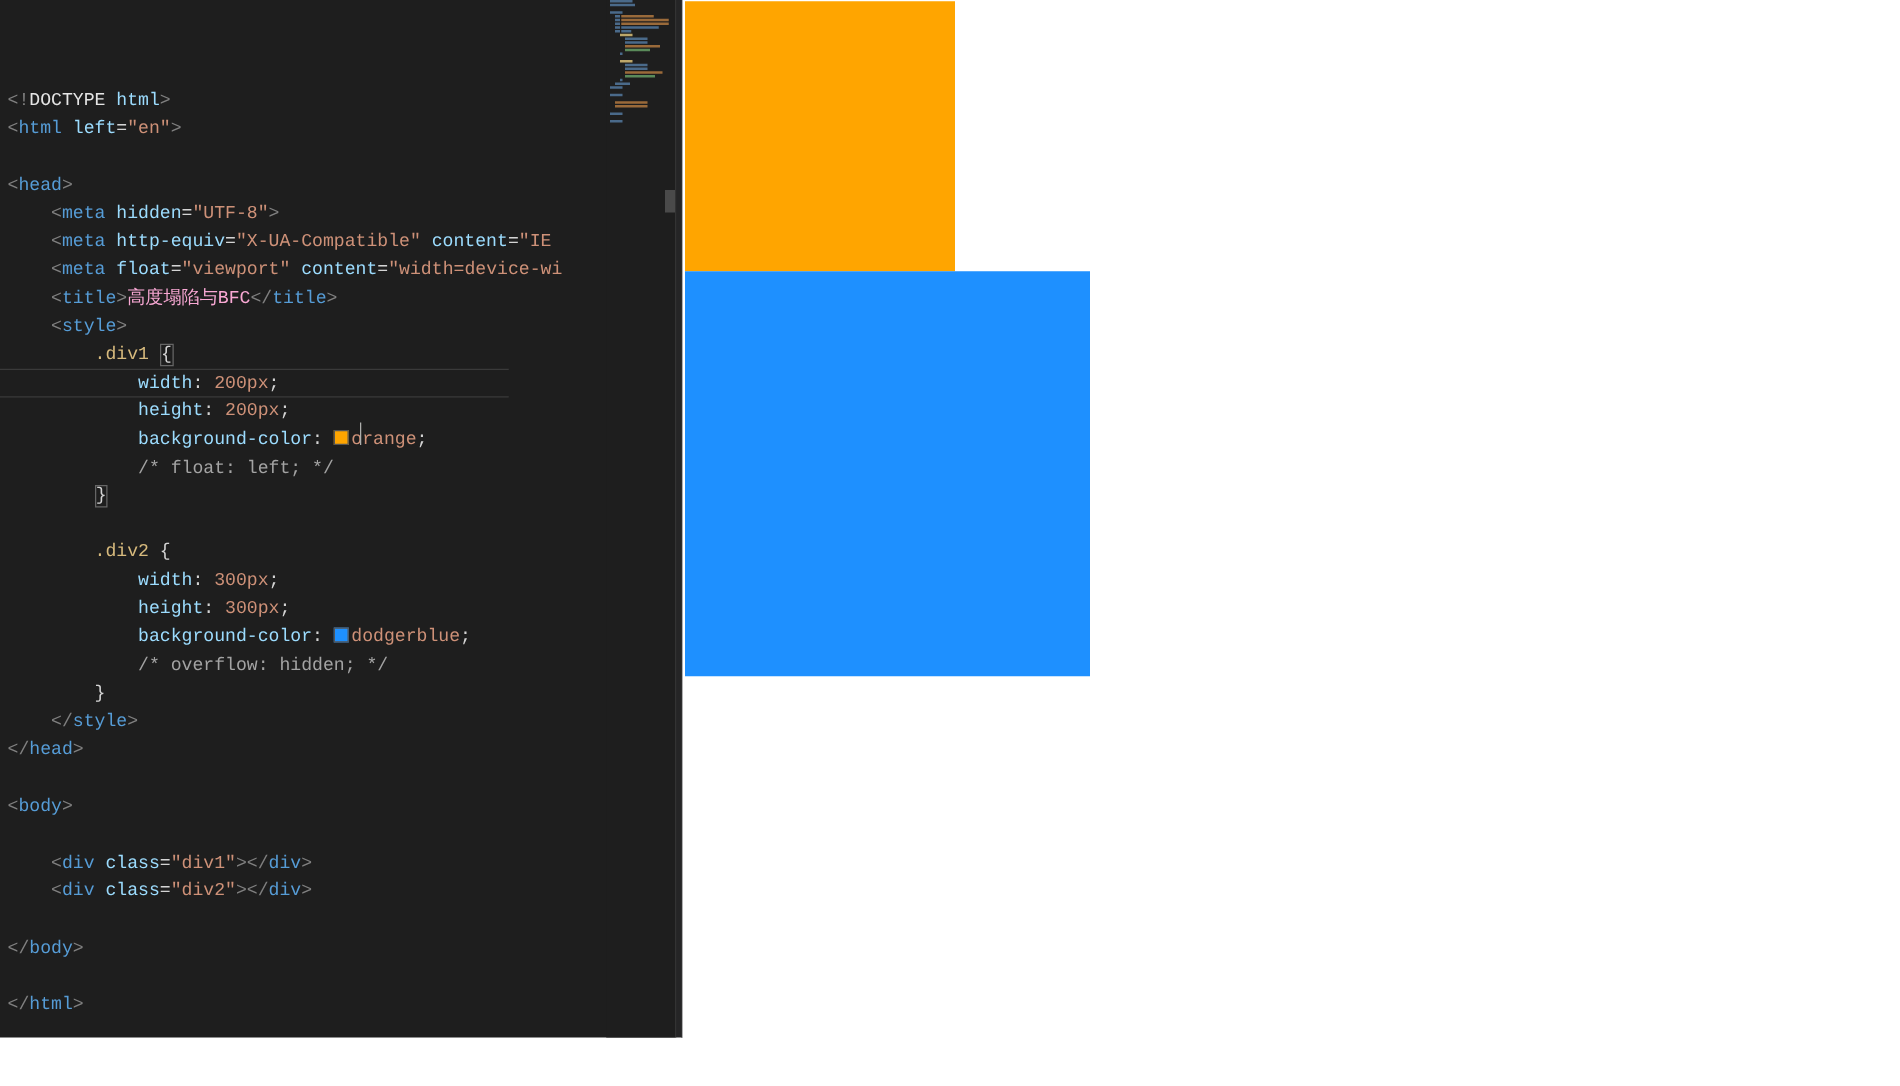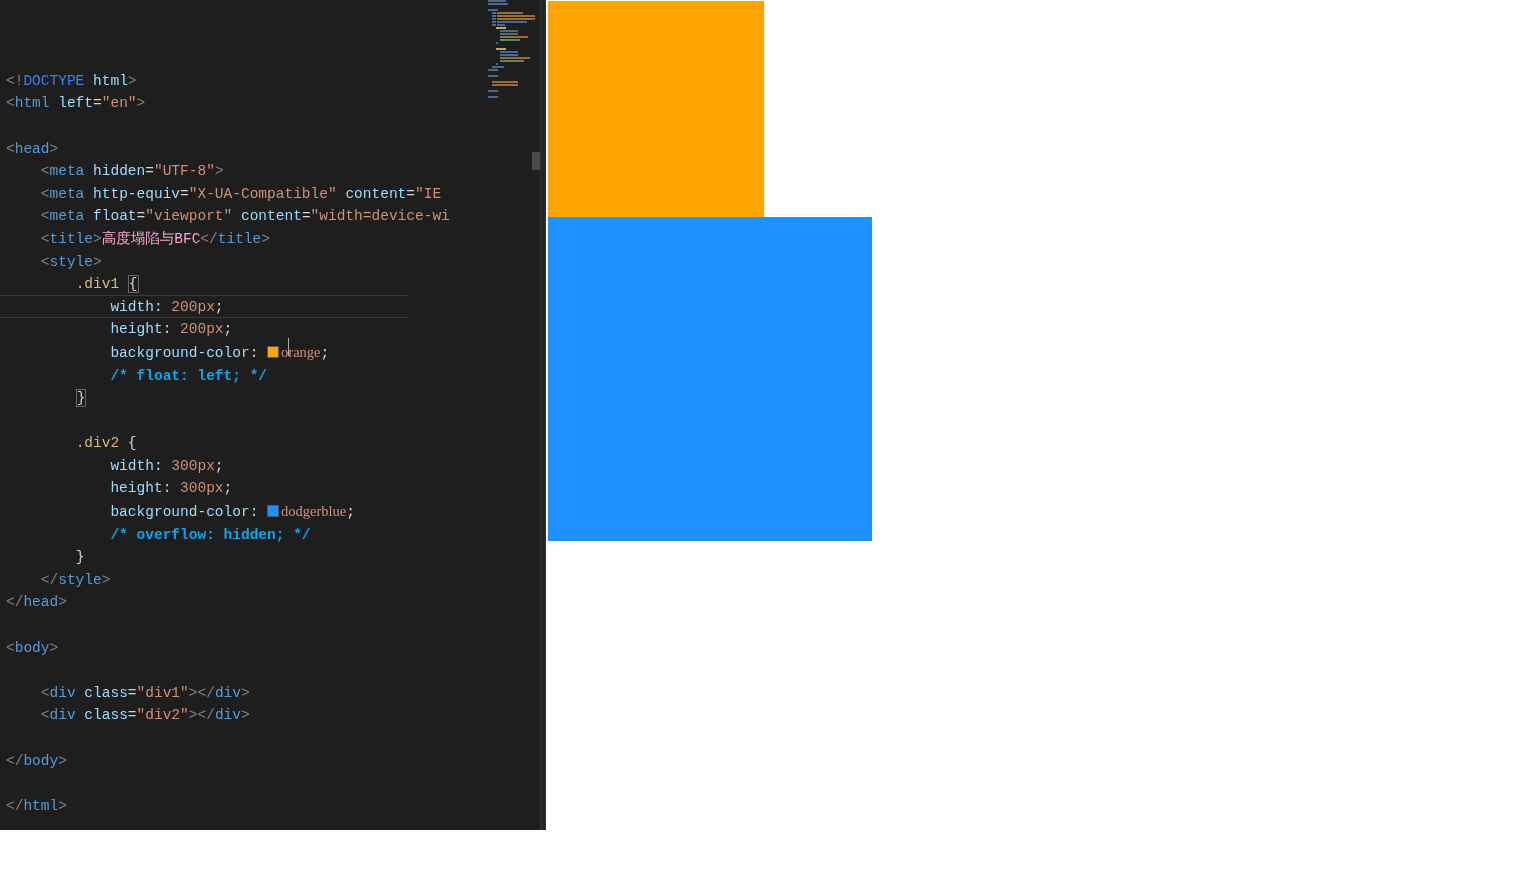--- a/index.html
+++ b/index.html
@@ -69,33 +69,33 @@
     background: orange;
   }
   .box2 {
     width: 324px;
     height: 324px;
     background: dodgerblue;
   }
 
   
   .mtag { color: #808080; }           
-  .doctype { color: #3b82f6; }        
+  .doctype { color: #e5e5e5; }        
   .tag { color: #569cd6; }            
   .attr { color: #9cdcfe; }           
   .eq { color: #d4d4d4; }
   .str { color: #ce9178; }            
   .text { color: #f9a8d4; }
   .sel { color: #d7ba7d; }            
   .brace { color: #d4d4d4; }
   .prop { color: #9cdcfe; }            
   .num { color: #ce9178; }            
-  .kw { color: #ce9178; font-family: Liberation Serif, serif; }             
+  .kw { color: #ce9178; }             
   .punct { color: #d4d4d4; }
-  .comment { color: #0ea5e9; font-weight: bold; }
+  .comment { color: #a3a3a3; }
 
   .swatch {
     display: inline-block;
     width: 12px;
     height: 12px;
     border: 0.5px solid #555;
     vertical-align: -1px;
     margin-right: 2px;
   }
   .sw-orange { background: orange; }

